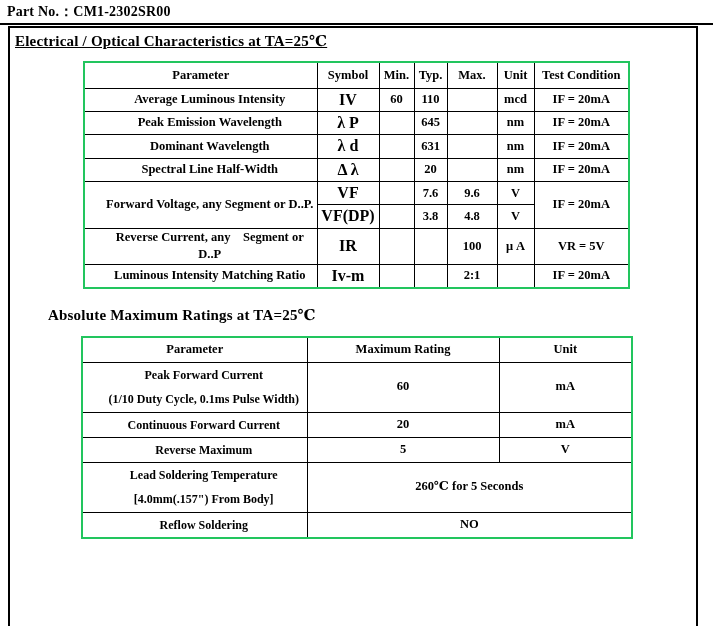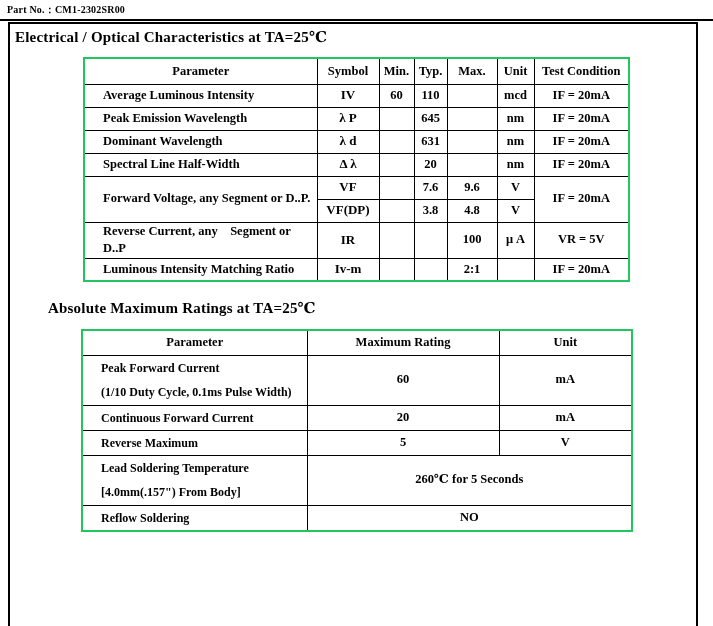--- a/index.html
+++ b/index.html
@@ -6,38 +6,39 @@
   html, body {
     width: 713px; height: 626px; overflow: hidden;
     background: #ffffff;
   }
   body {
     font-family: "Liberation Serif", "DejaVu Serif", serif;
     font-weight: bold;
     color: #000000;
   }
   .partno-line {
-    font-size: 10px;
+    font-size: 14px;
     padding: 3px 0 2px 7px;
     border-bottom: 2px solid #000;
     letter-spacing: 0.2px;
   }
   .outer-box {
     margin-left: 8px;
     width: 690px;
     min-height: 645px;
     border: 2px solid #000;
     border-bottom: none;
     margin-top: 1px;
     padding-top: 3px;
   }
   .section-title-1 {
     font-size: 15px;
     padding: 1px 0 0 5px;
     letter-spacing: 0.2px;
+    text-decoration: underline;
   }
   .section-title-2 {
     font-size: 15px;
     margin: 17px 11px 0 38px;
     letter-spacing: 0.2px;
   }
   table {
     border-collapse: collapse;
     table-layout: fixed;
     border: 2px solid #22c55e;
@@ -52,26 +53,26 @@
     overflow: hidden;
   }
   .t1 { margin: 11px 0 0 73px; width: 545px; }
   .t1 th { height: 26px; }
   .t1 td { height: 23px; }
   .t2 { margin: 12px 0 0 71px; width: 550px; }
   .t2 th { height: 25px; }
   .t2 td.short { height: 23px; margin-left: 44px; }
   .t2 td.tall  { height: 50px; }
   .param-cell {
-    text-align: left;
+    text-align: center;
     padding-left: 18px;
     white-space: pre-line;
   }
   .t2 .param-cell { line-height: 24px; font-size: 12px; }
-  .sym-cell { font-size: 13px; }
+  .sym-cell { font-size: 16px; }
 </style>
 </head>
 <body>
 
 <div class="partno-line">Part No.：CM1-2302SR00</div>
 
 <div class="outer-box">
 
   <div class="section-title-1">Electrical / Optical Characteristics at TA=25℃</div>
 

